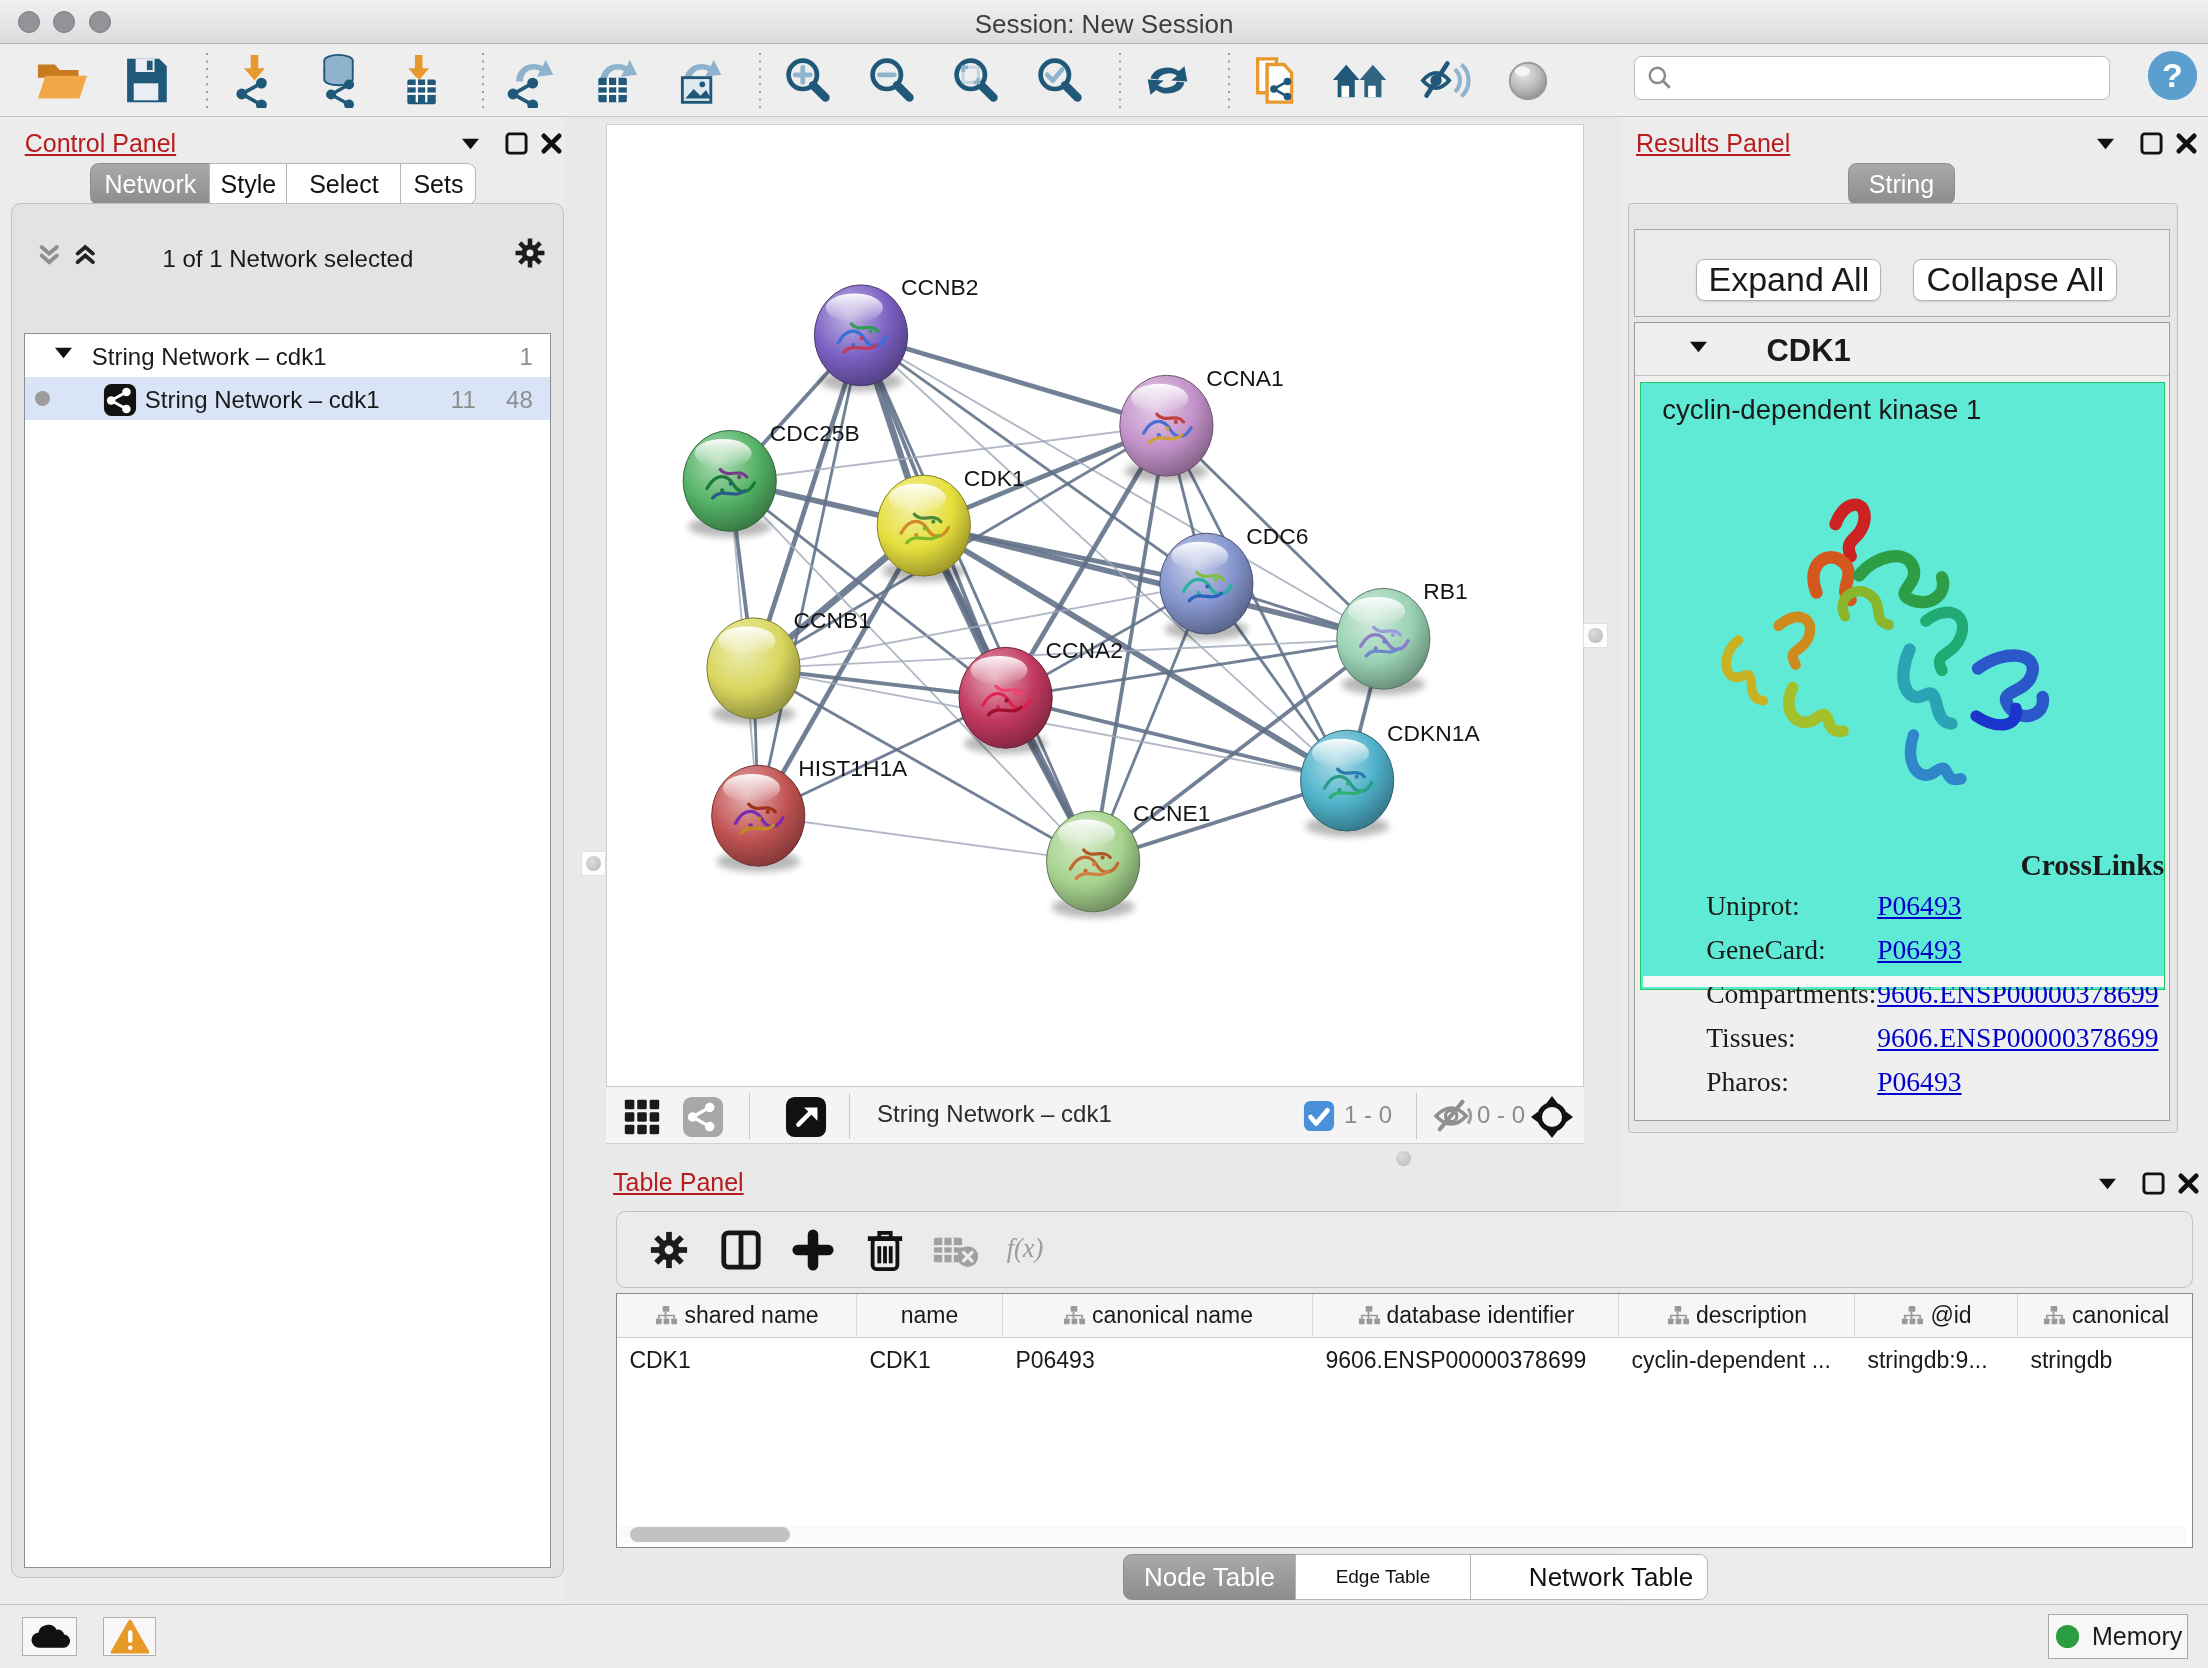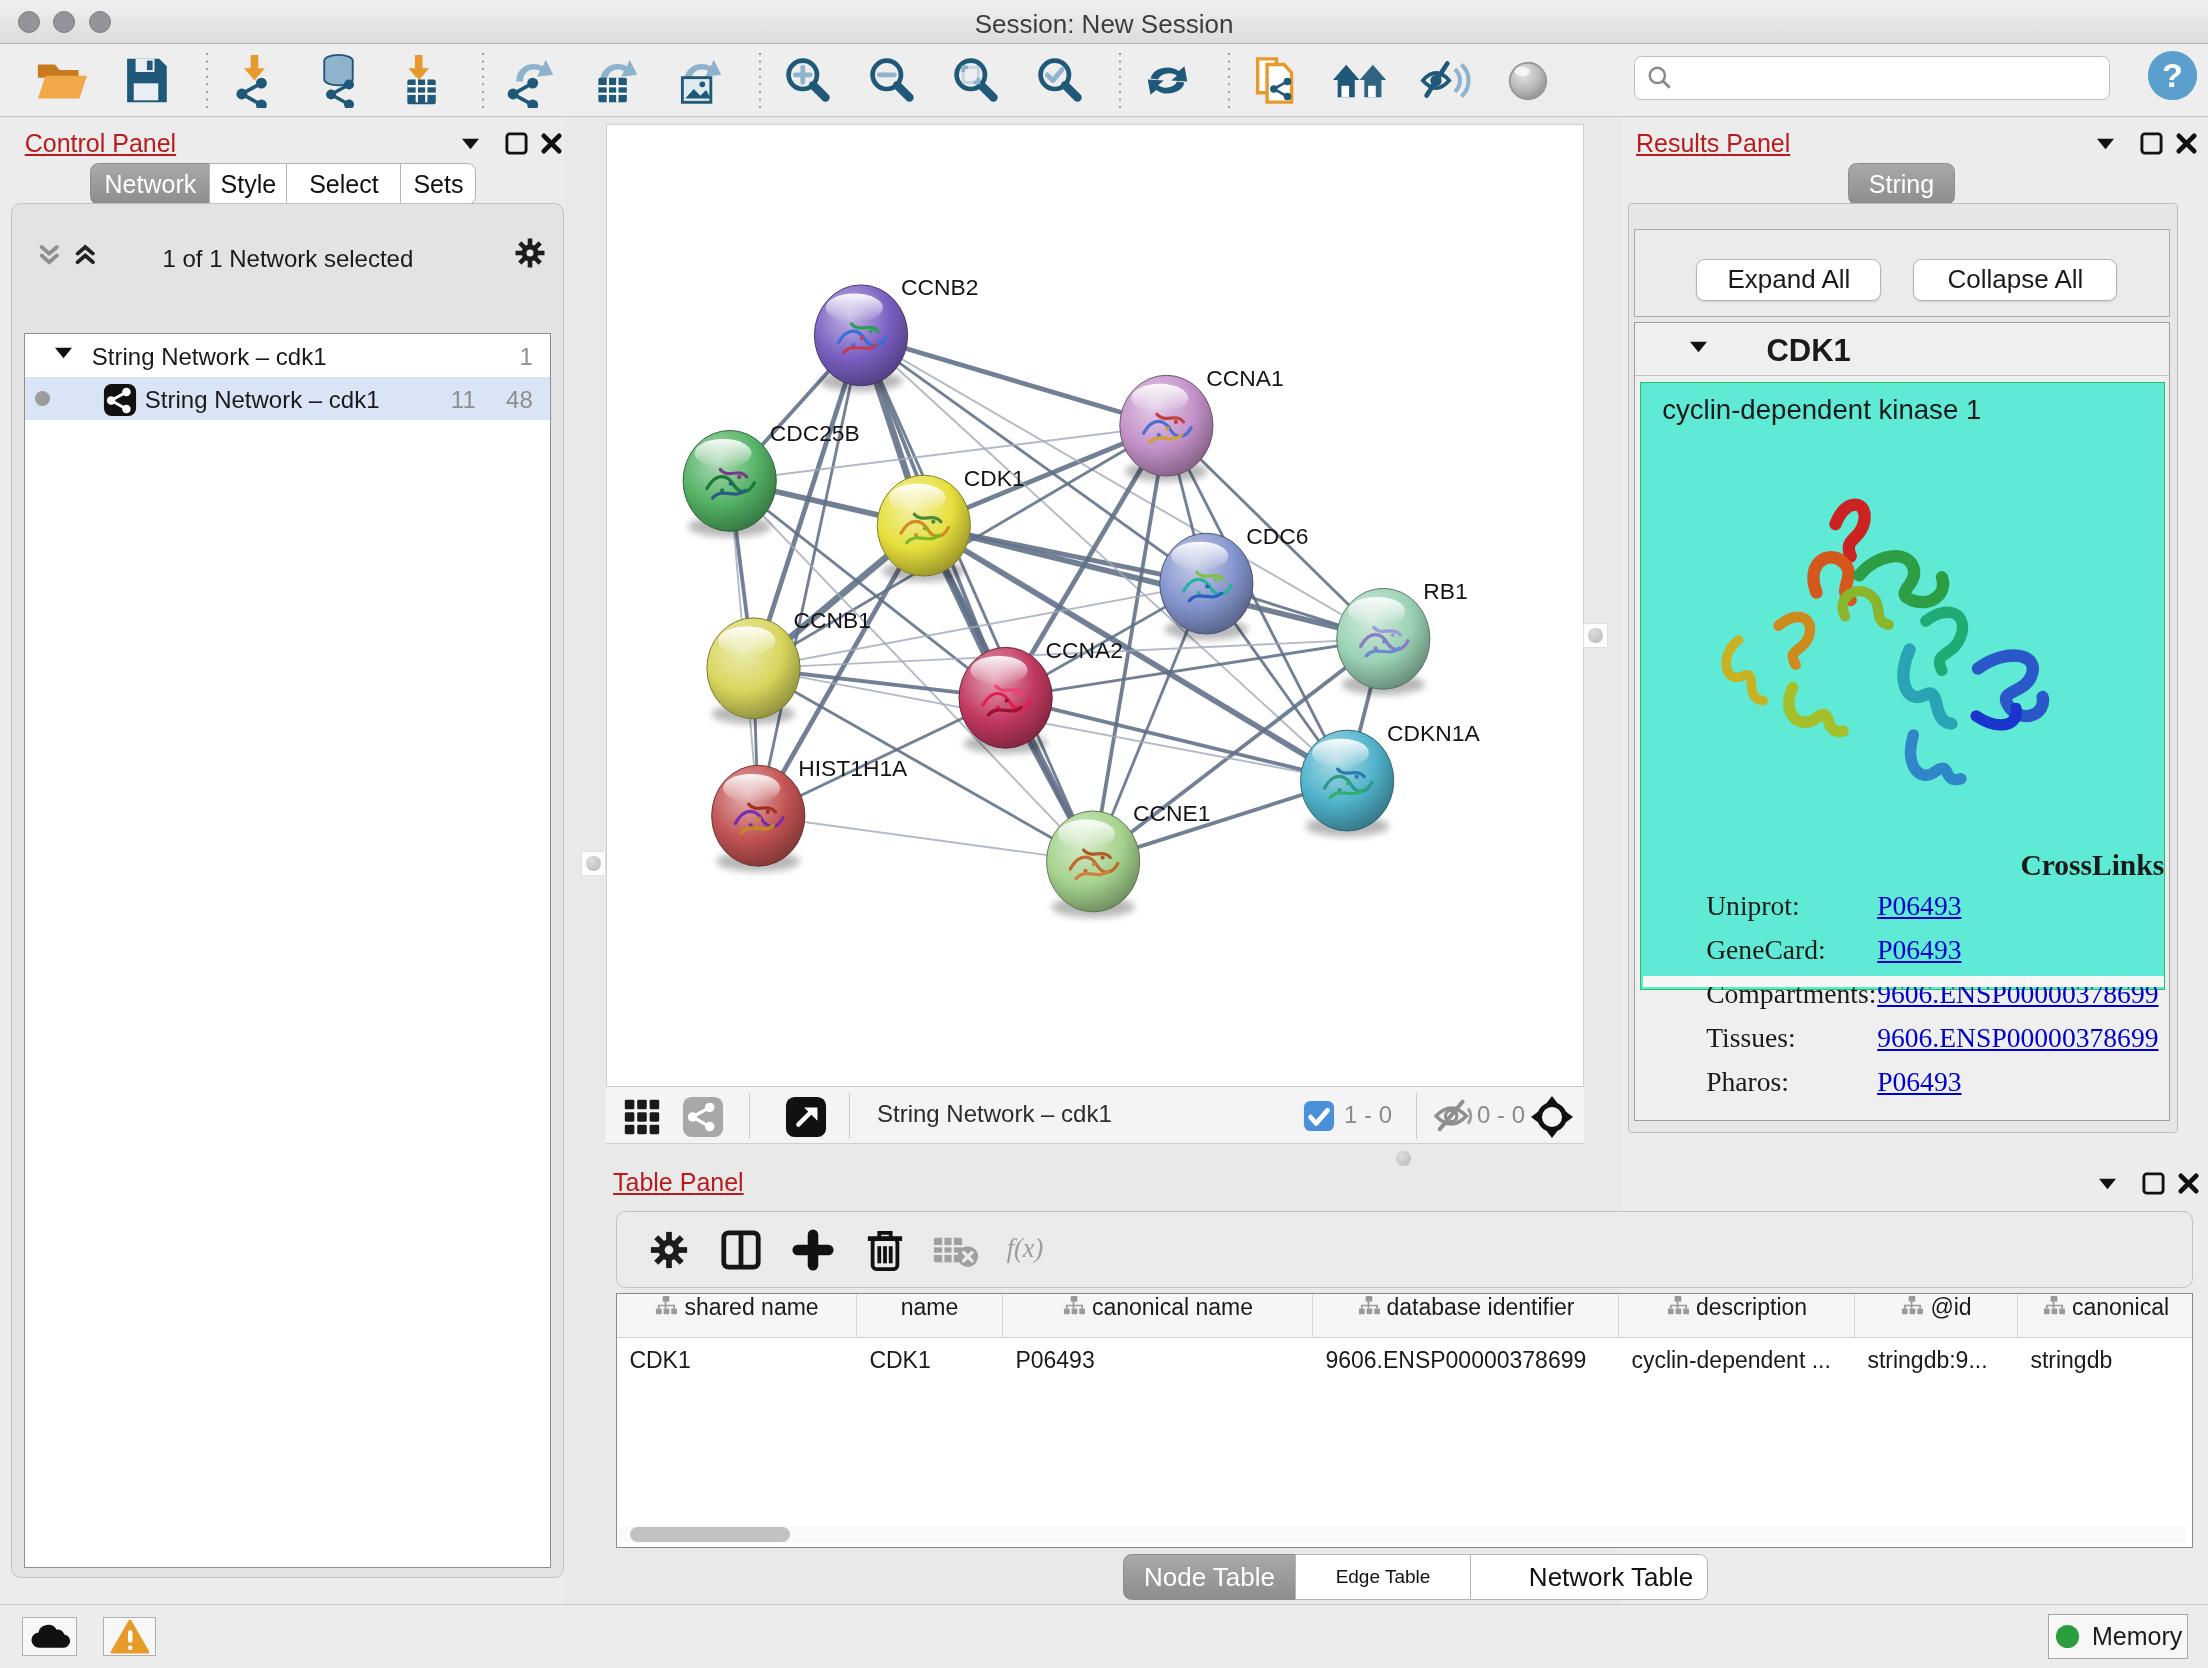--- a/index.html
+++ b/index.html
@@ -62,21 +62,21 @@
   .splitter i { width:14.3px; height:14.3px; border-radius:50%;
     background:radial-gradient(circle at 35% 30%, #dcdcdc, #b9b9b9); display:block; }
 
   
   #results-panel { position:absolute; left:1621px; top:124px; width:588px; height:1010px; }
   #rp-box { position:absolute; left:6.7px; top:79px; width:550px; height:930px;
     background:#e6e6e6; border:1px solid #bdbdbd; border-radius:3.8px; }
   #rp-buttons { position:absolute; left:5.7px; top:25px; width:536px; height:88px;
     background:#ebebeb; border:1px solid #ababab; }
   .rp-btn { position:absolute; top:28.5px; height:42px; background:#fff; border:1px solid #b4b4b4;
-    border-radius:8.6px; font-size:26px; display:flex; align-items:center; justify-content:center; box-shadow:0 1px 1.9px rgba(0,0,0,0.12); }
+    border-radius:8.6px; font-size:34px; display:flex; align-items:center; justify-content:center; box-shadow:0 1px 1.9px rgba(0,0,0,0.12); }
   #rp-entry { position:absolute; left:5.7px; top:118px; width:536px; height:799px;
     background:#efefef; border:1px solid #9e9e9e; }
   #rp-entry-head { position:absolute; left:0; top:0; width:100%; height:53px; border-bottom:1px solid #c2c2c2; }
   #rp-entry-name { position:absolute; left:131px; top:9.5px; font-size:31px; font-weight:bold; }
   #rp-inner { position:absolute; left:4.8px; top:59px; width:525px; height:608px;
     background:#5eead4; border:1px solid #22c55e; }
   #rp-desc { position:absolute; left:21px; top:11.4px; font-size:27.6px; }
   #protein-img { position:absolute; left:52px; top:67px; width:399px; height:380px; }
   #crosslinks { position:absolute; left:0; top:466px; width:100%; font-family:"Liberation Serif", serif; }
   #crosslinks-title { font-size:29.5px; font-weight:bold; margin-left:43px;text-align:right; }
@@ -86,21 +86,21 @@
   #rp-hscroll { position:absolute; left:1.9px; bottom:1.9px; width:521px; height:11.4px; background:#f7f7f7; }
 
   
   #table-panel { position:absolute; left:571px; top:1162px; width:1638px; height:441px; }
   #tp-toolbar { position:absolute; left:45px; top:49px; width:1577px; height:77px;
     background:#ebebeb; border:1px solid #c2c2c2; border-radius:9.5px; display:flex; align-items:center; padding-left:27px; }
   .tp-icon { width:49px; height:49px; margin-right:23px; display:flex; align-items:center; justify-content:center; }
   #tp-table { position:absolute; left:45px; top:131px; width:1577px; height:255px;
     background:#fff; border:1.9px solid #8a8a8a; overflow:hidden; }
   #tp-header { display:flex; height:44px; background:#f6f6f6; border-bottom:1px solid #cfcfcf; }
-  .th { display:flex; justify-content:center; gap:7px;
+  .th { display:flex; align-items:center; justify-content:center; gap:7px;
     font-size:23px; border-right:1px solid #d8d8d8; overflow:hidden; flex:none; }
   #tp-row { display:flex; height:44px; }
   .td { font-size:23px; padding-left:12.4px; display:flex; align-items:center; overflow:hidden; flex:none; white-space:nowrap; }
   #tp-hscroll { position:absolute; left:1.9px; bottom:3.8px; width:1567px; height:17px; background:#fafafa; }
   #tp-hthumb { position:absolute; left:11.4px; top:1px; width:160px; height:15px; border-radius:7.6px; background:#c2c2c2; }
   #tp-tabs { position:absolute; left:553px; top:392px; }
 
   
   #status-bar { position:absolute; left:0; top:1604px; width:2208px; height:65px;
     background:#ececec; border-top:1px solid #c6c6c6; }

